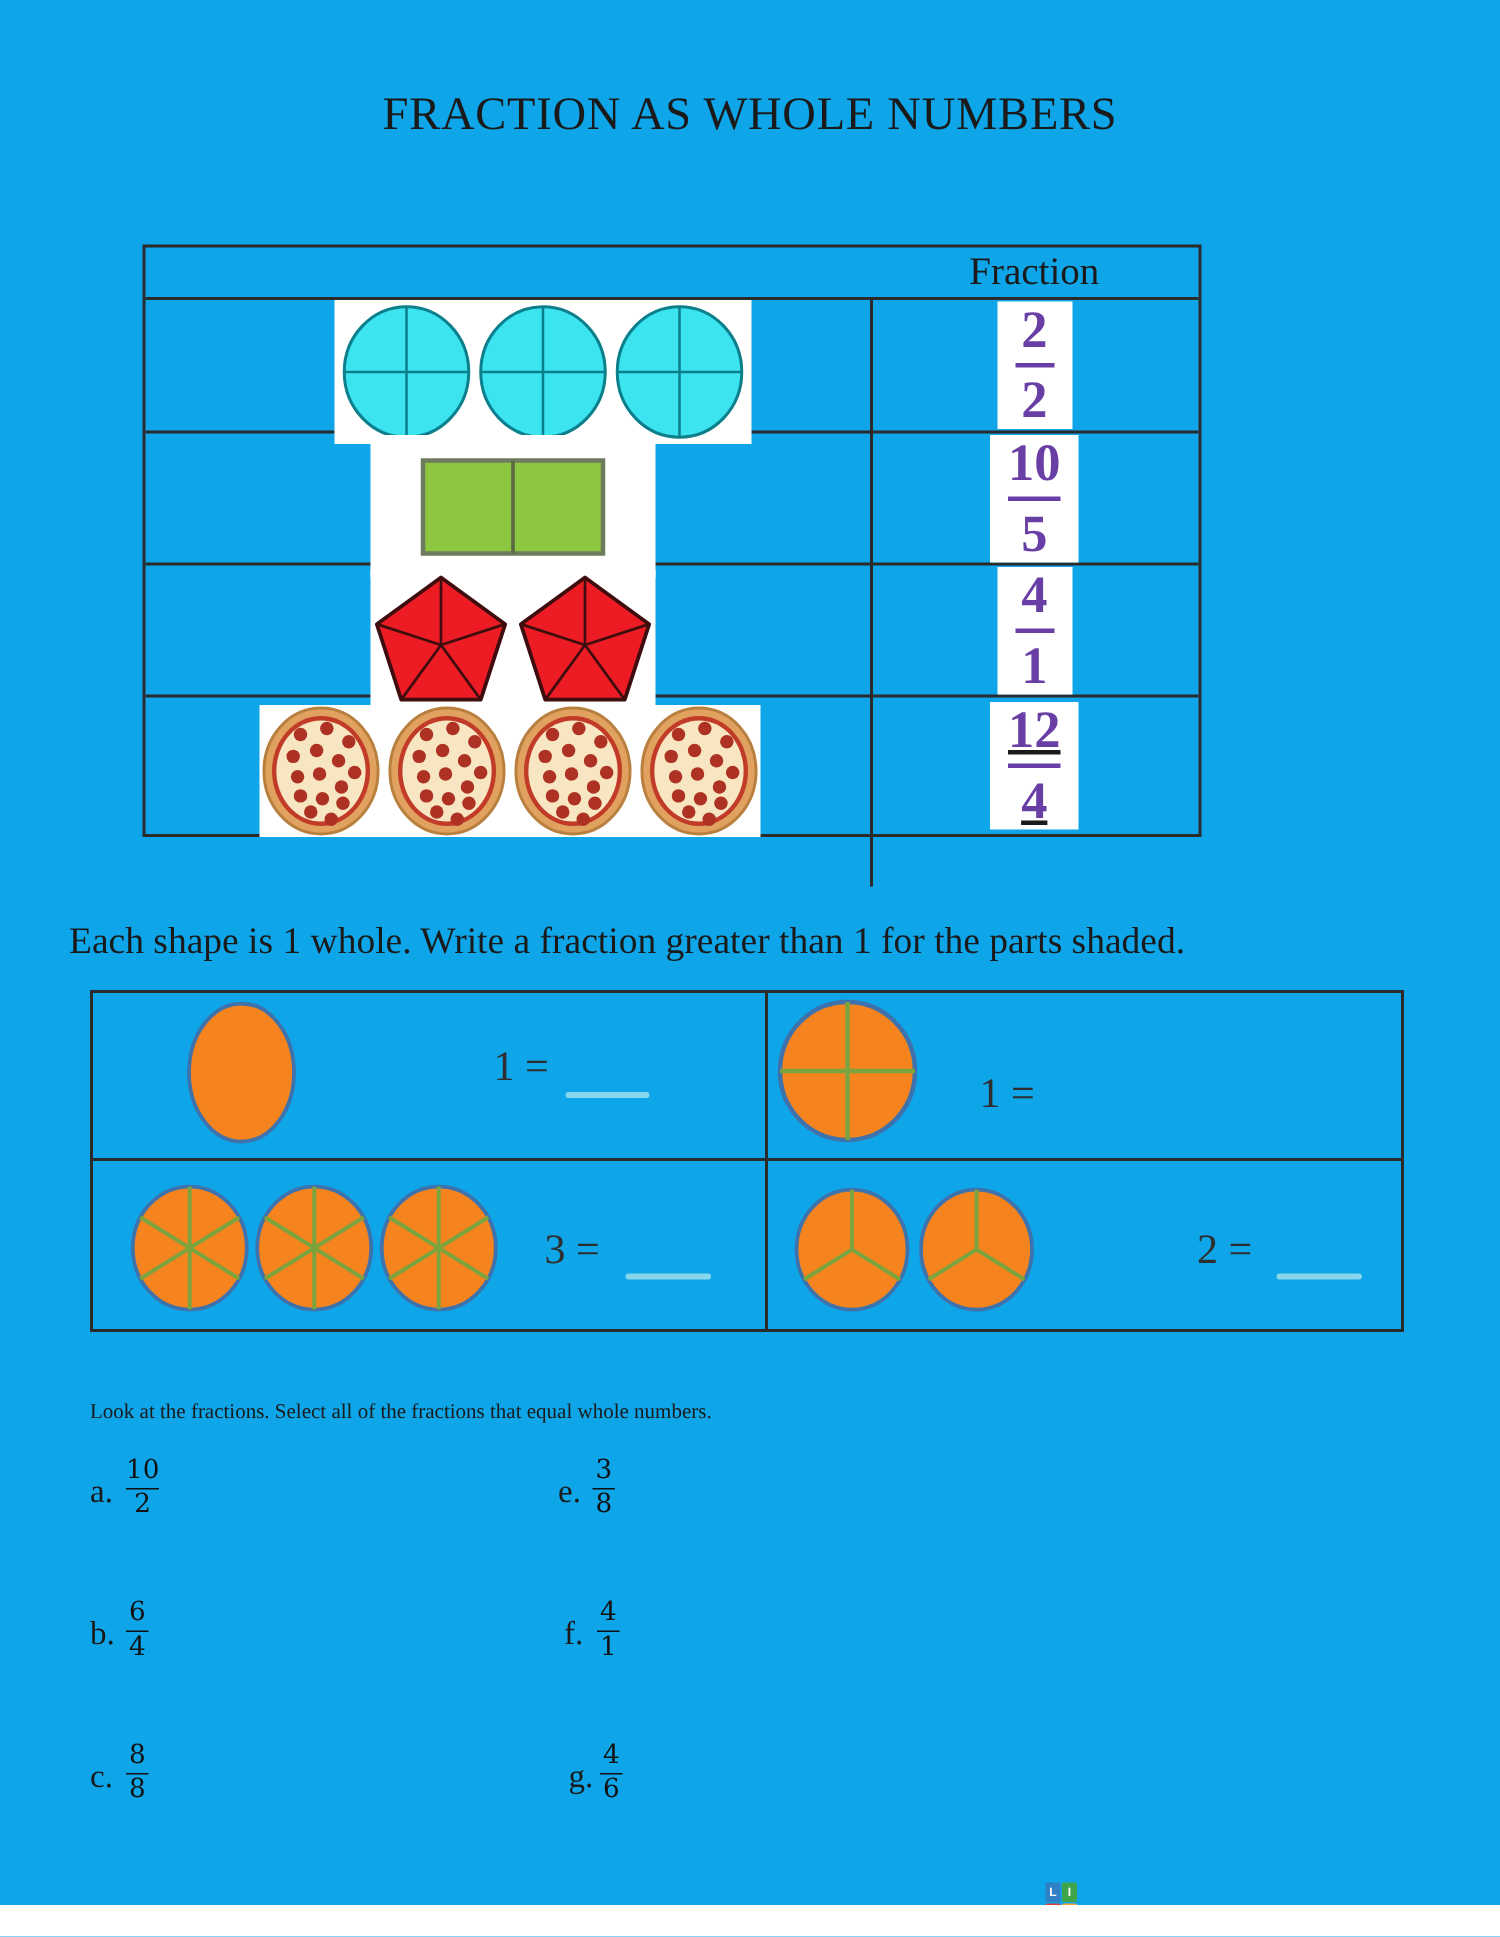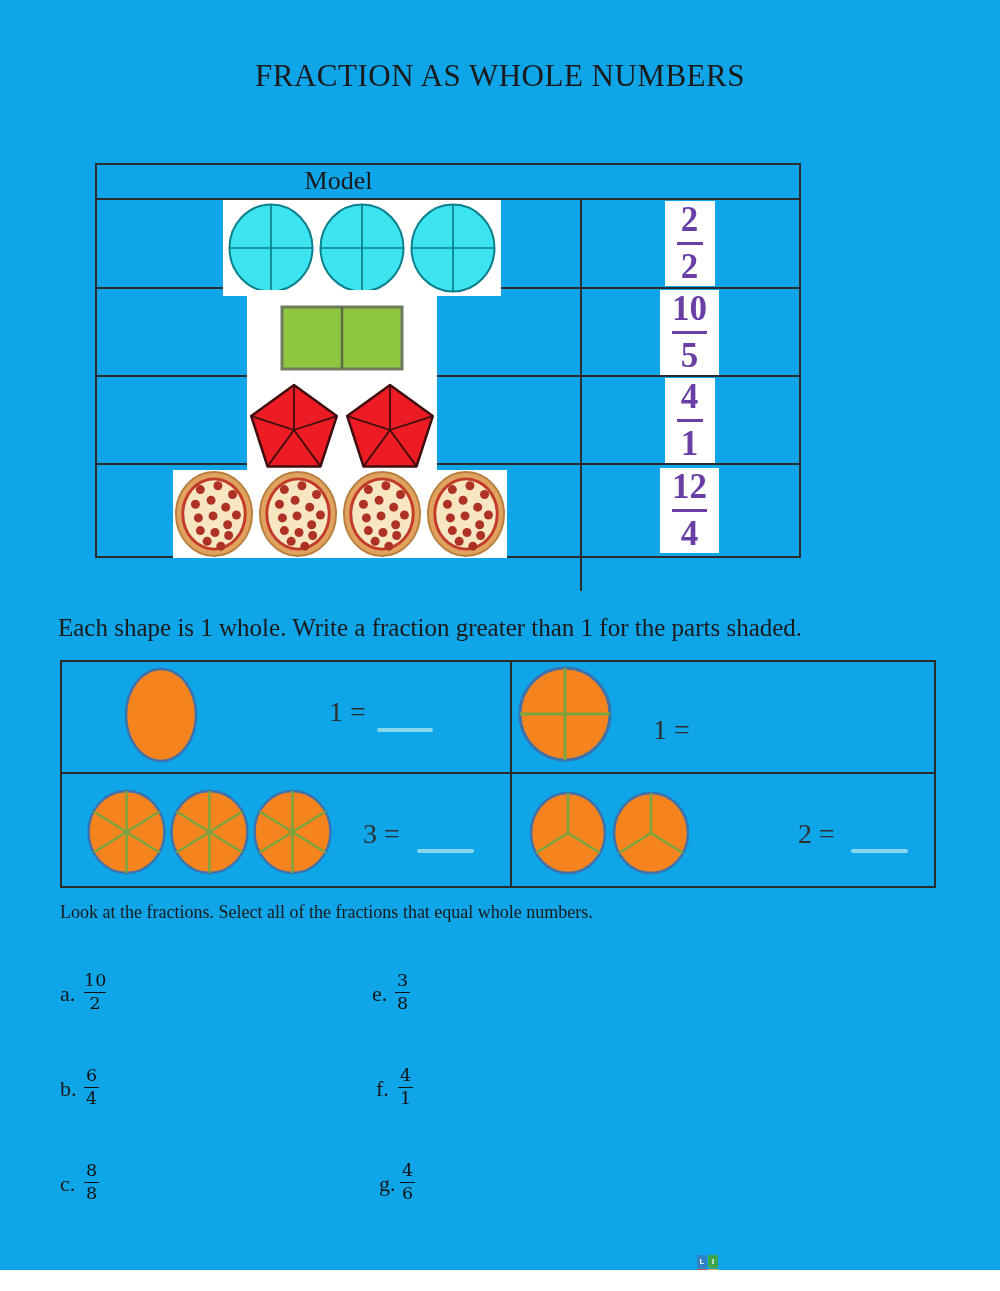--- a/index.html
+++ b/index.html
@@ -5,22 +5,22 @@
   * { margin:0; padding:0; box-sizing:border-box; }
   html,body { background:#ffffff; }
   .page {
     position:relative; width:1000px; height:1270px; background:#0ea5e9;
     font-family:"Liberation Serif", serif; color:#1a1a1a; overflow:hidden;
   }
   .abs { position:absolute; }
 
   .title { top:58px; left:0; width:1000px; text-align:center; font-size:31px; font-weight:400; letter-spacing:.5px; }
   .instr1 { top:112px; left:72px; font-size:25px; }
-  .instr2 { top:614px; left:58px; font-size:25px; }
-  .instr3 { top:902px; left:60px; font-size:18px; }
+  .instr2 { top:614px; left:46px; font-size:25px; }
+  .instr3 { top:934px; left:60px; font-size:14px; }
 
   
   .table1 { left:95px; top:163px; width:706px; height:395px; border:2px solid #2b2b2b; }
   .t1-header { position:absolute; top:0; left:0; width:100%; height:35px; border-bottom:2px solid #2b2b2b; }
   .t1-h-model { position:absolute; left:0; top:1px; width:483px; text-align:center; font-size:26px; }
   .t1-h-fraction { position:absolute; left:483px; top:1px; width:219px; text-align:center; font-size:26px; }
   .t1-body { position:absolute; top:35px; left:0; width:702px; height:356px; }
   .t1-vline { position:absolute; left:483px; top:0; width:2px; height:391px; background:#2b2b2b; z-index:1; }
   .t1-hline { position:absolute; left:0; width:702px; height:2px; background:#2b2b2b; z-index:1; }
   .hl1 { top:87px; } .hl2 { top:175px; } .hl3 { top:263px; }
@@ -28,21 +28,21 @@
   .shape-group { position:absolute; background:#fff; z-index:2; display:flex; align-items:center; justify-content:center; }
   .sg-circles   { left:126px; top:0;    width:278px; height:96px; gap:3px; }
   .sg-rect      { left:150px; top:90px; width:190px; height:95px; }
   .sg-pentagons { left:150px; top:180px; width:190px; height:92px; gap:2px; }
   .sg-pizzas    { left:76px;  top:270px; width:334px; height:88px; gap:4px; }
 
   .frac-cell { position:absolute; left:483px; width:219px; display:flex; align-items:center; justify-content:center; z-index:2; }
   .fc1 { top:0;    height:87px; }
   .fc2 { top:89px; height:86px; }
   .fc3 { top:177px;height:86px; }
-  .fc4 { top:265px;height:91px; }
+  .fc4 { top:265px;height:91px;text-decoration:underline; }
   .frac { display:inline-flex; flex-direction:column; align-items:center; background:#fff; padding:1px 12px;
           color:var(--fraction-purple); font-weight:bold; }
   .frac .num, .frac .den { font-size:35px; line-height:36px; }
   .frac .bar { align-self:stretch; border-top:3.5px solid var(--fraction-purple); margin:4px 0; min-width:26px; }
 
   
   .table2 { left:60px; top:660px; width:876px; height:228px; border:2px solid #2b2b2b; }
   .t2-vline { position:absolute; left:448px; top:0; width:2px; height:224px; background:#2b2b2b; }
   .t2-hline { position:absolute; left:0; top:110px; width:872px; height:2px; background:#2b2b2b; }
   .t2-label { position:absolute; font-size:28px; color:#2e2e2e; }
@@ -130,21 +130,21 @@
         <line x1="40" y1="42" x2="8" y2="62" style="stroke:var(--part-line-green);stroke-width:2.6"></line>
         <line x1="40" y1="42" x2="72" y2="62" style="stroke:var(--part-line-green);stroke-width:2.6"></line>
       </g>
     </defs>
   </svg>
 
   <h1 class="abs title">FRACTION AS WHOLE NUMBERS</h1>
 
   <div class="abs table1">
     <div class="t1-header">
-      <div class="t1-h-model">Model</div>
+      <div class="t1-h-fraction">Fraction</div>
     </div>
     <div class="t1-body">
       <div class="t1-vline"></div>
       <div class="t1-hline hl1"></div>
       <div class="t1-hline hl2"></div>
       <div class="t1-hline hl3"></div>
 
       <div class="shape-group sg-circles">
         <svg width="88" height="92" viewBox="0 0 88 92">
             <use href="#cyan-circle"></use>

